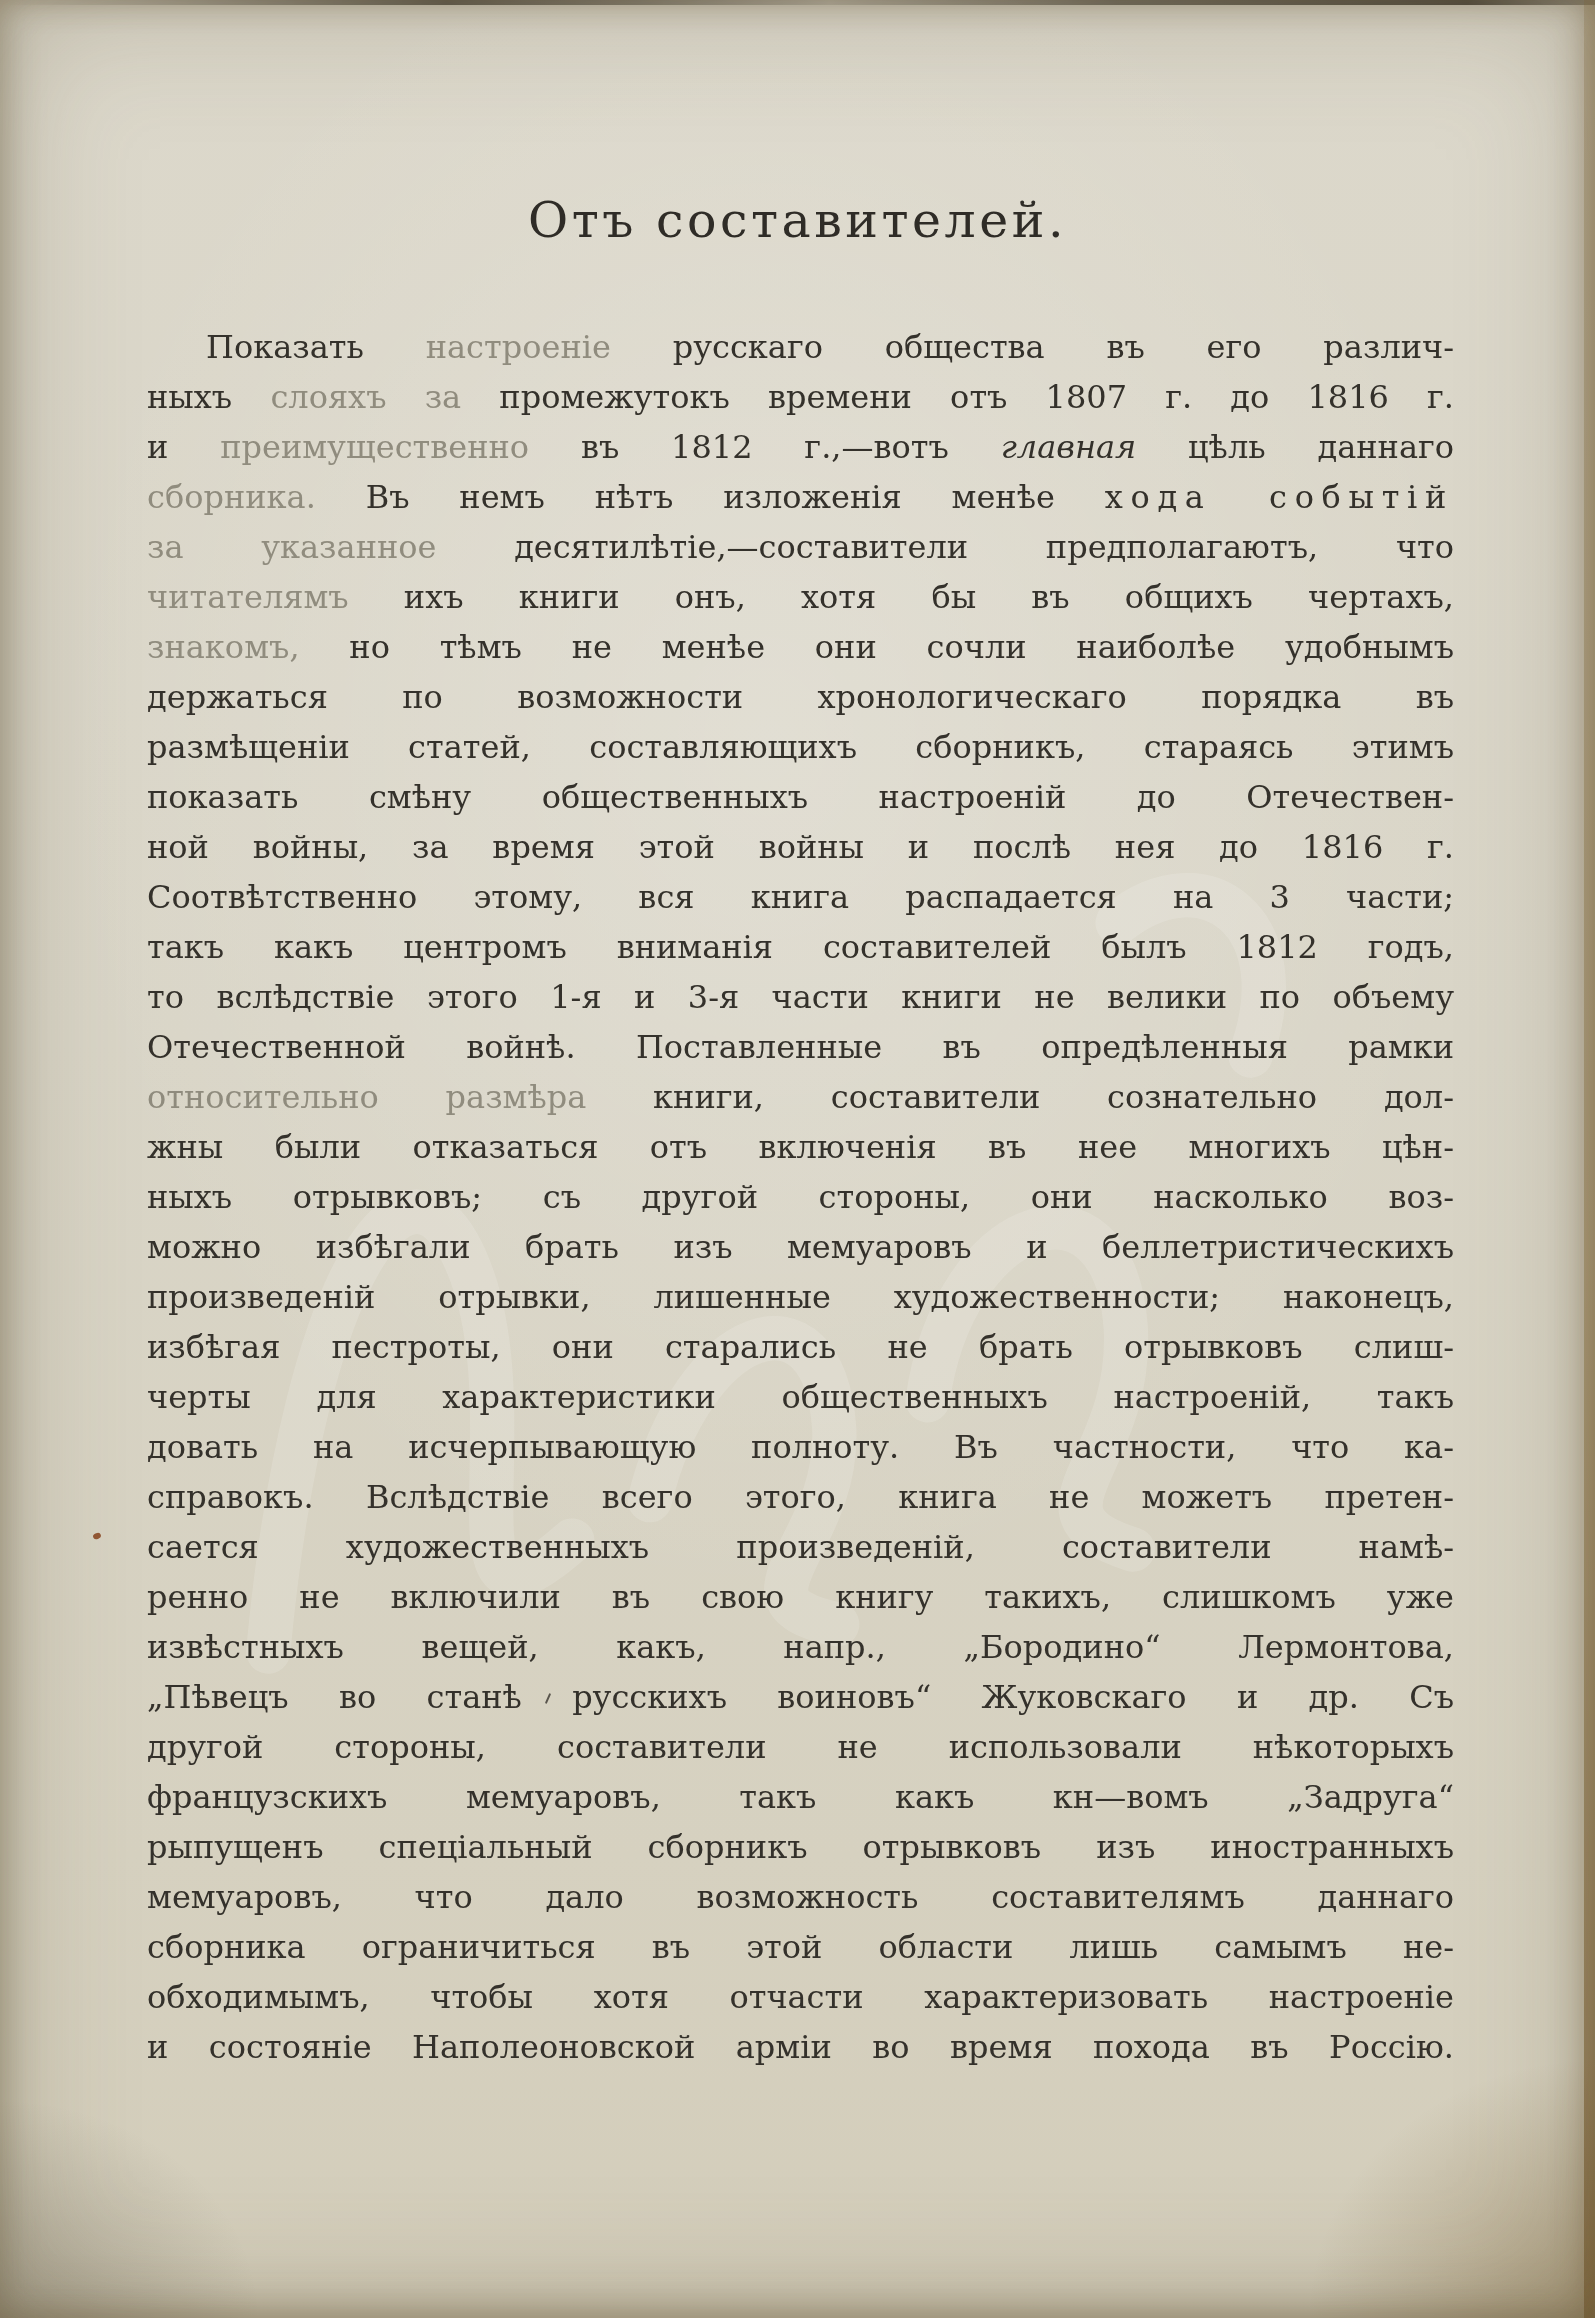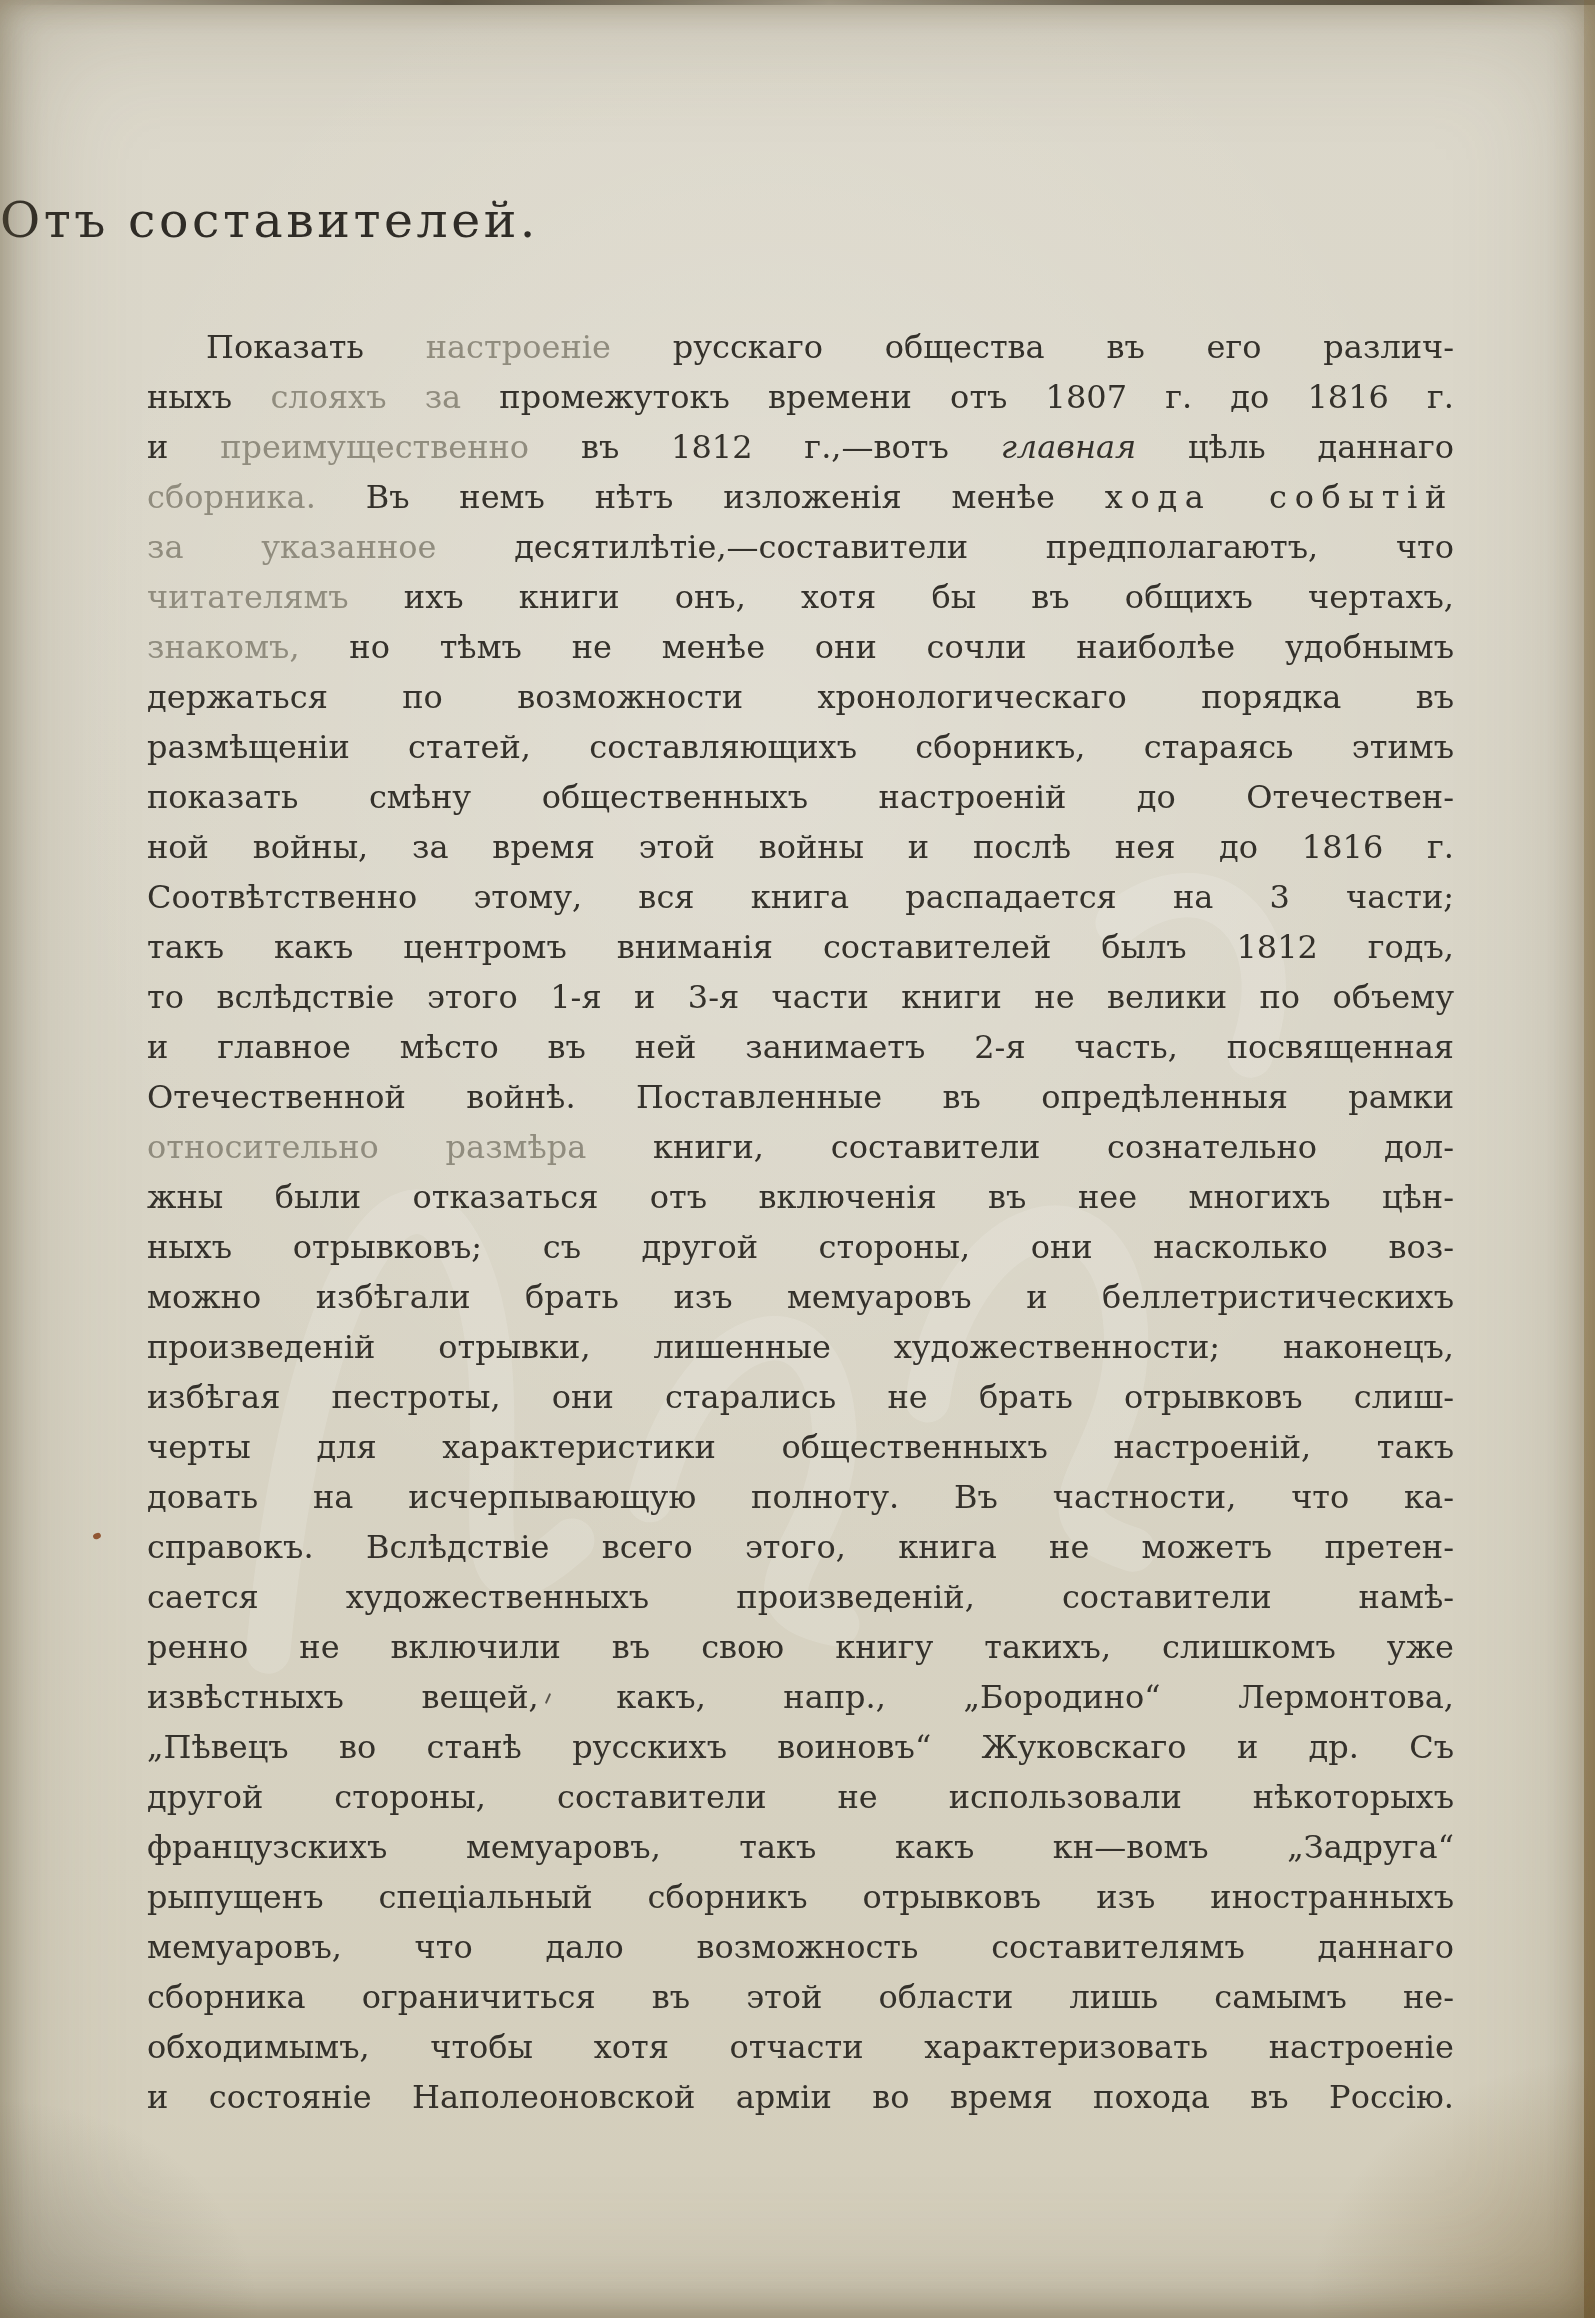--- a/index.html
+++ b/index.html
@@ -44,21 +44,21 @@
   .corner-bl{
     position:absolute;left:0;bottom:0;width:262px;height:221px;pointer-events:none;
     background:radial-gradient(ellipse at 0% 100%, rgba(70,62,45,.30), rgba(70,62,45,0) 70%);
   }
   .watermark{
     position:absolute;left:83px;top:566px;width:1381px;height:1312px;
     opacity:.14;pointer-events:none;transform:rotate(-9deg);
   }
   .title{
     position:absolute;top:192px;left:0;width:100%;
-    text-align:left;
+    text-align:center;
     font-size:49px;letter-spacing:3.5px;
     color:#2f2c27;
   }
   .textblock{
     position:absolute;top:322px;left:147px;width:1307px;
     font-size:32px;line-height:50px;
     color:#34312b;
   }
   .line{
     text-align:justify;
@@ -103,21 +103,20 @@
       <div class="line"><span class="seg faded">за указанное</span><span class="seg"> десятилѣтіе,—составители предполагаютъ, что</span></div>
       <div class="line"><span class="seg faded">читателямъ</span><span class="seg"> ихъ книги онъ, хотя бы въ общихъ чертахъ,</span></div>
       <div class="line"><span class="seg faded">знакомъ,</span><span class="seg"> но тѣмъ не менѣе они сочли наиболѣе удобнымъ</span></div>
       <div class="line"><span class="seg">держаться по возможности хронологическаго порядка въ</span></div>
       <div class="line"><span class="seg">размѣщеніи статей, составляющихъ сборникъ, стараясь этимъ</span></div>
       <div class="line"><span class="seg">показать смѣну общественныхъ настроеній до Отечествен-</span></div>
       <div class="line"><span class="seg">ной войны, за время этой войны и послѣ нея до 1816 г.</span></div>
       <div class="line"><span class="seg">Соотвѣтственно этому, вся книга распадается на 3 части;</span></div>
       <div class="line"><span class="seg">такъ какъ центромъ вниманія составителей былъ 1812 годъ,</span></div>
       <div class="line"><span class="seg">то вслѣдствіе этого 1-я и 3-я части книги не велики по объему</span></div>
-      <div class="line"><span class="seg">и главное мѣсто въ ней занимаетъ 2-я часть, посвященная</span></div>
       <div class="line"><span class="seg">Отечественной войнѣ. Поставленные въ опредѣленныя рамки</span></div>
       <div class="line"><span class="seg faded">относительно размѣра</span><span class="seg"> книги, составители сознательно дол-</span></div>
       <div class="line"><span class="seg">жны были отказаться отъ включенія въ нее многихъ цѣн-</span></div>
       <div class="line"><span class="seg">ныхъ отрывковъ; съ другой стороны, они насколько воз-</span></div>
       <div class="line"><span class="seg">можно избѣгали брать изъ мемуаровъ и беллетристическихъ</span></div>
       <div class="line"><span class="seg">произведеній отрывки, лишенные художественности; наконецъ,</span></div>
       <div class="line"><span class="seg">избѣгая пестроты, они старались не брать отрывковъ слиш-</span></div>
       <div class="line"><span class="seg">черты для характеристики общественныхъ настроеній, такъ</span></div>
       <div class="line"><span class="seg">довать на исчерпывающую полноту. Въ частности, что ка-</span></div>
       <div class="line"><span class="seg">справокъ. Вслѣдствіе всего этого, книга не можетъ претен-</span></div>

